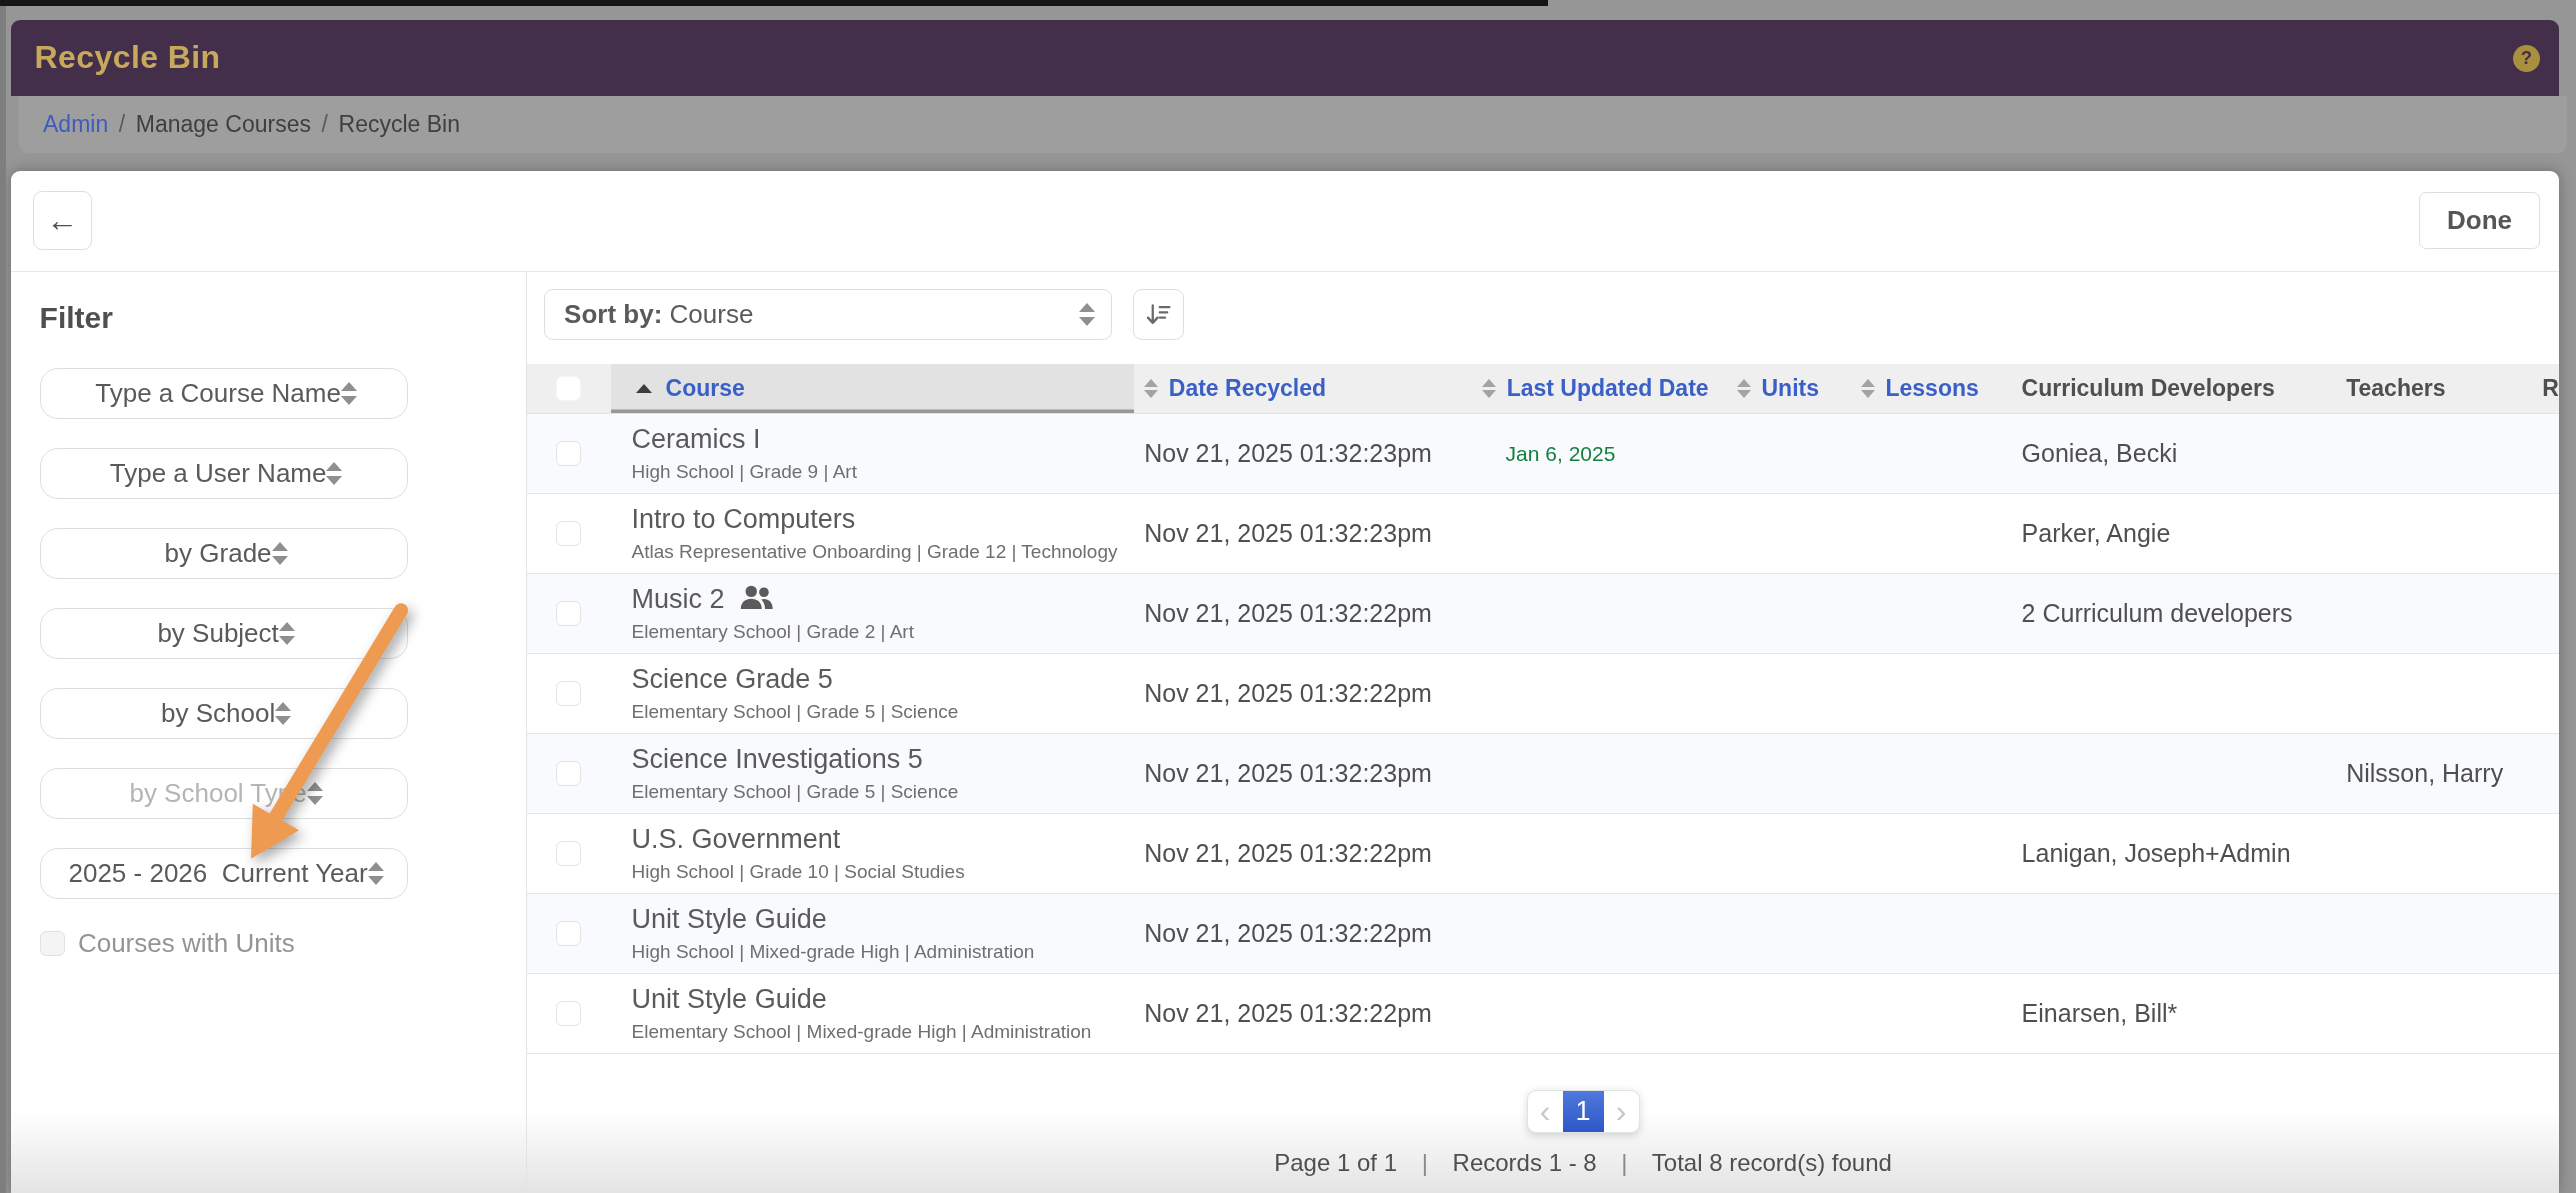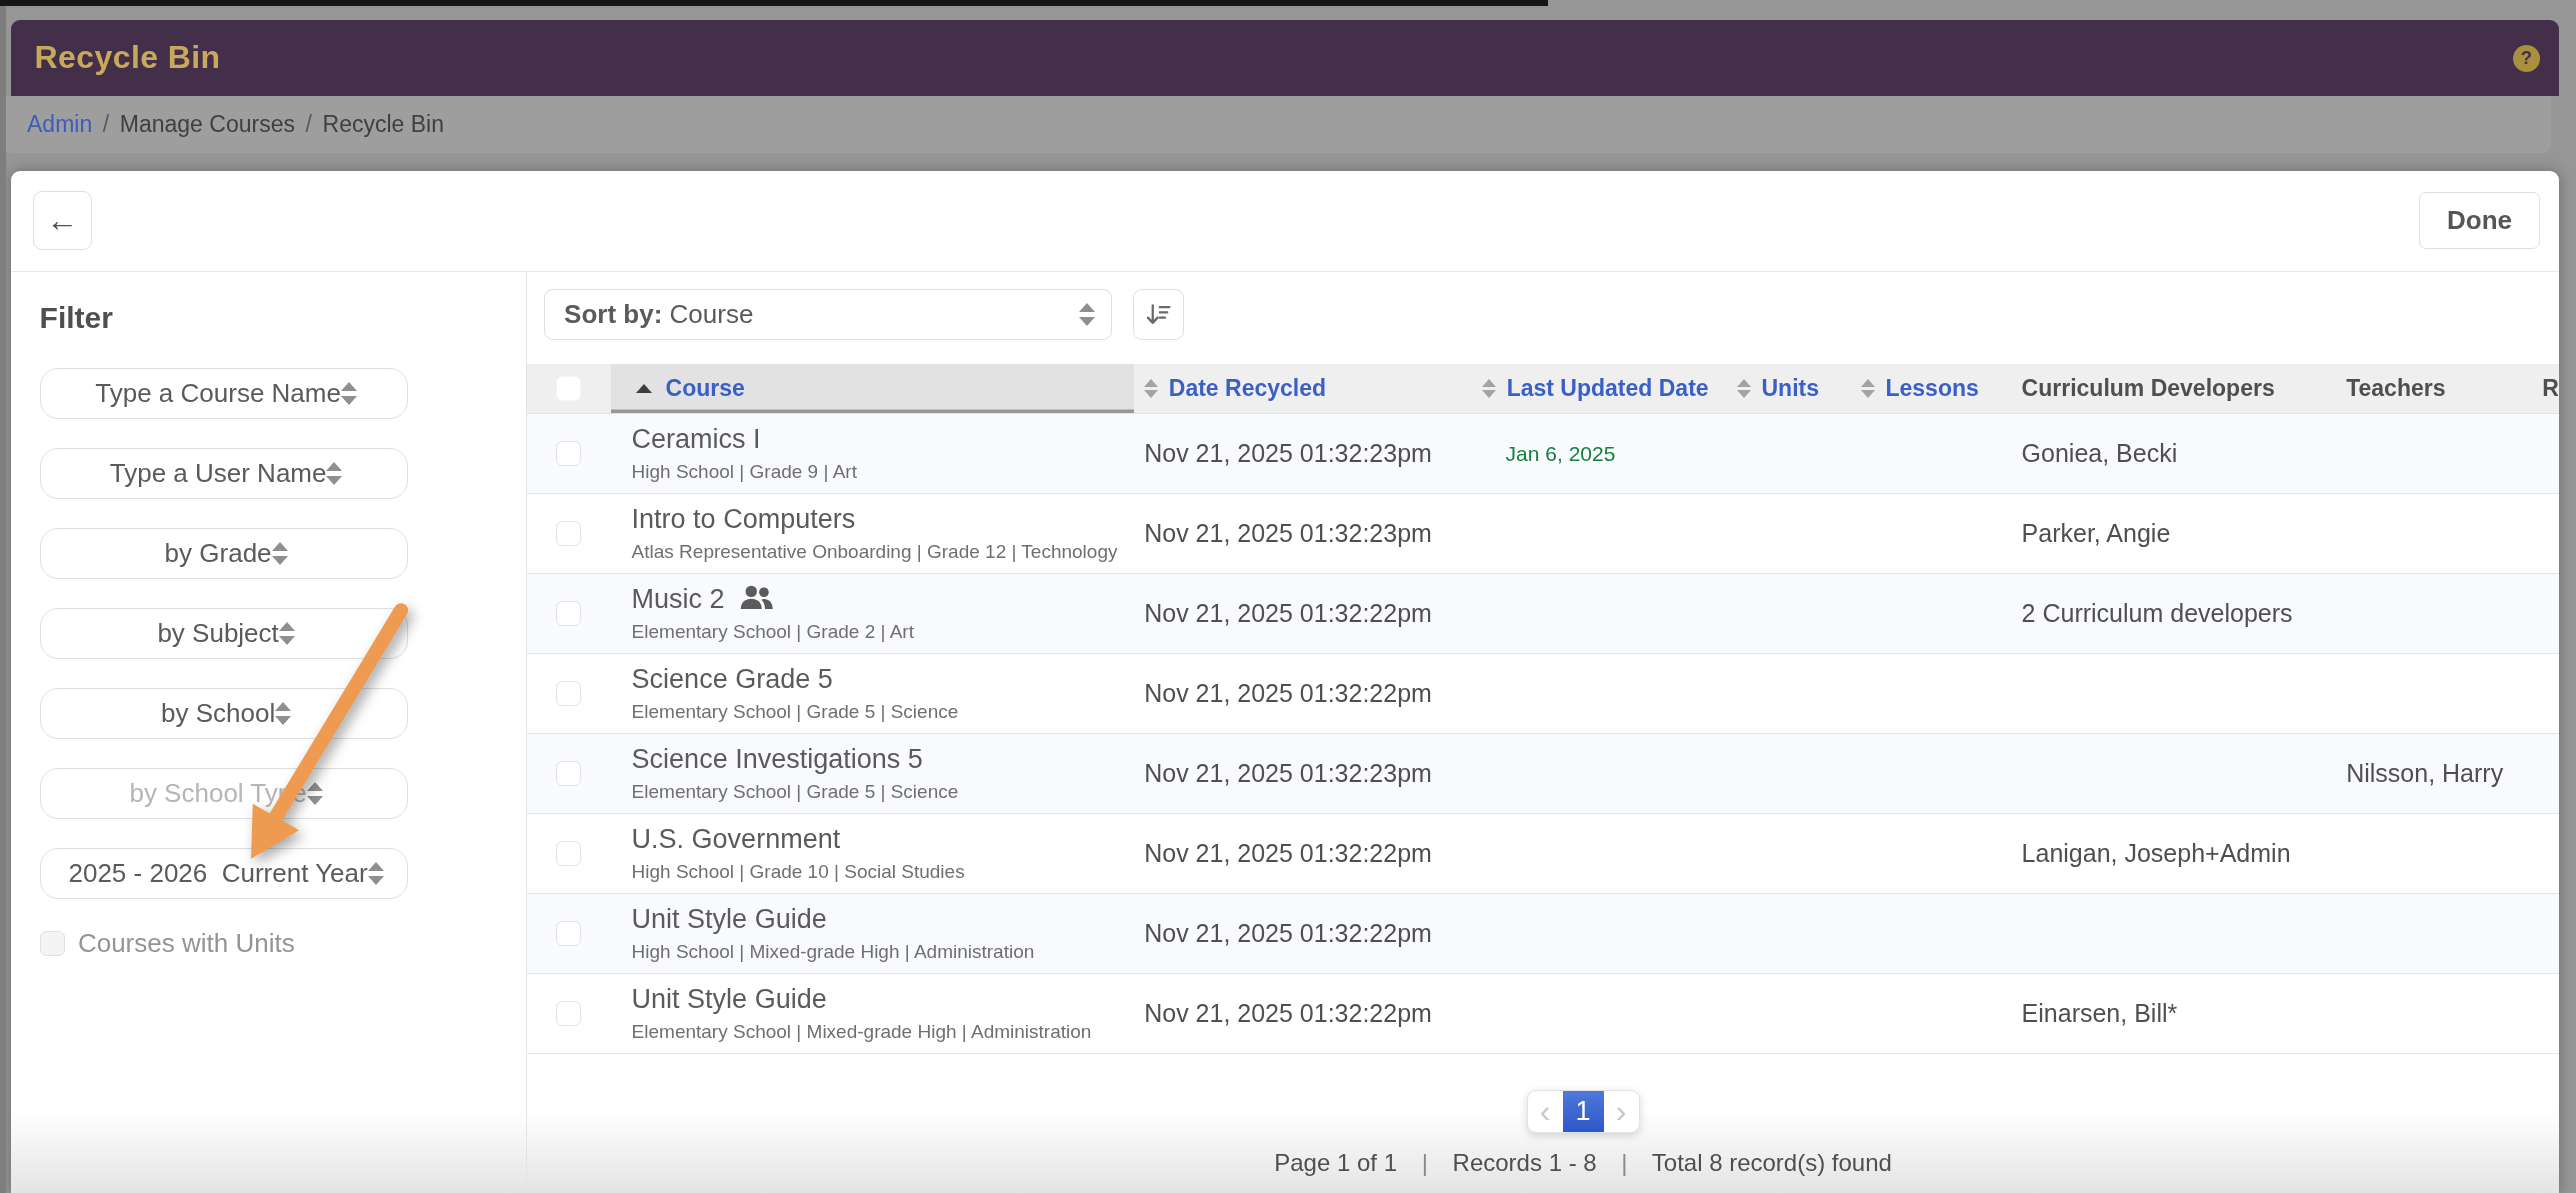--- a/index.html
+++ b/index.html
@@ -12,21 +12,21 @@
 
   
   .page-header { position:absolute; left:10.6px; top:19.5px; width:2548px; height:76px;
                  background:#432f49; border-radius:9px 9px 0 0; display:flex; align-items:center; }
   .page-title  { color:#c8a95b; font-size:32px; font-weight:700; padding-left:24px; letter-spacing:0.4px; }
   .help-circle { position:absolute; right:18.6px; top:25px; width:27px; height:27px; border-radius:50%;
                  background:#a9903f; color:#432f49; font-size:18.6px; font-weight:700;
                  display:flex; align-items:center; justify-content:center; cursor:pointer; }
 
   
-  .crumb-bar { position:absolute; left:3px; top:96px; width:2548px; height:57px; background:#9e9e9e;
+  .crumb-bar { position:absolute; left:19px; top:96px; width:2548px; height:57px; background:#9e9e9e;
                border-radius:0 0 9px 9px; display:flex; align-items:center; padding-left:24px;
                font-size:23px; color:#3f3f3f; }
   .crumb-bar a { color:#3d5cbe; text-decoration:none; cursor:pointer; }
   .crumb-sep { margin:0 10.6px; color:#5a5a5a; }
 
   
   .card { position:absolute; left:10.6px; top:171px; width:2548px; height:1023px; background:#ffffff;
           border-radius:9px 9px 0 0; box-shadow:0 0 14px rgba(0,0,0,0.28); overflow:hidden; }
 
   .toolbar { height:101px; border-bottom:1.8px solid #e9e9e9; position:relative; }

